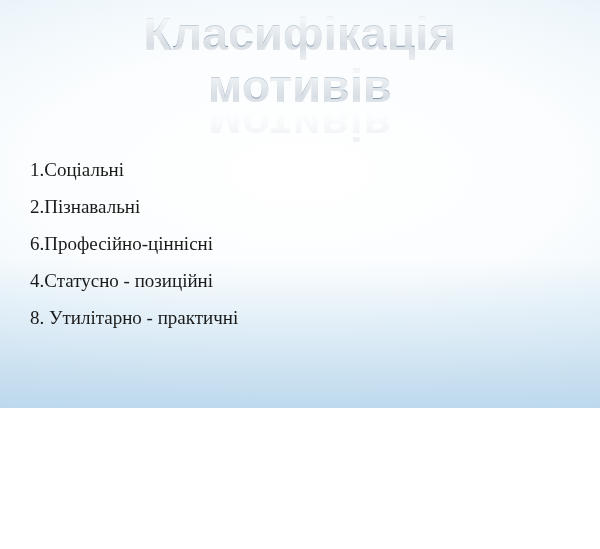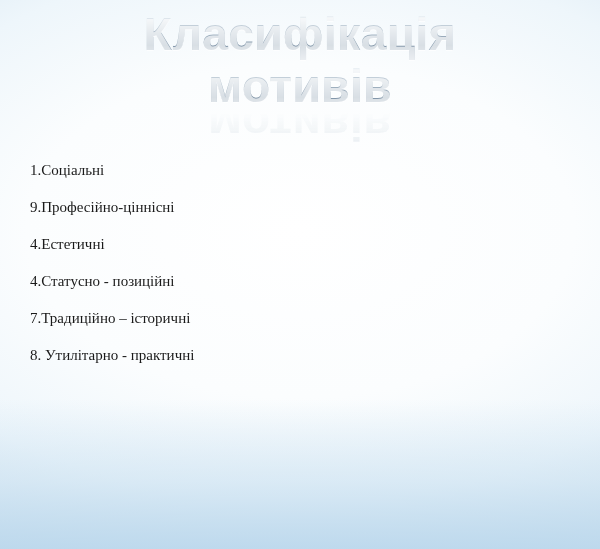--- a/index.html
+++ b/index.html
@@ -9,21 +9,21 @@
   body {
     width: 600px;
     height: 549px;
     overflow: hidden;
     font-family: "Liberation Serif", serif;
     background: #ffffff;
   }
   .slide {
     position: relative;
     width: 600px;
-    height: 549px;
+    height: 408px;
     box-sizing: border-box;
     background:
       radial-gradient(ellipse 120% 80% at 50% 42%, #ffffff 0%, #fbfdfe 38%, #eef6fb 62%, #dceaf4 80%, #cfe2f0 100%);
     overflow: hidden;
   }
   .slide::after {
     content: "";
     position: absolute;
     left: 0;
     right: 0;
@@ -74,39 +74,38 @@
     padding: 0 28px 0 30px;
     color: #1a1a1a;
   }
   .intro {
     font-size: 19.5px;
     line-height: 25px;
     margin: 0 0 12px 0;
     text-align: left;
   }
   .item {
-    font-size: 15px;
+    font-size: 19px;
     line-height: 24px;
     margin: 0 0 13px 0;
     text-align: left;
   }
 </style>
 </head>
 <body>
 
 <div class="slide">
 
   <div class="title-block">
     <div class="title-line">Класифікація</div>
     <div class="title-line">мотивів</div>
     <div class="title-reflection">мотивів</div>
   </div>
 
   <div class="body-block">
     <p class="item">1.Соціальні</p>
-    <p class="item">9.Професійно-ціннісні</p>
-    <p class="item">4.Естетичні</p>
+    <p class="item">2.Пізнавальні</p>
+    <p class="item">6.Професійно-ціннісні</p>
     <p class="item">4.Статусно - позиційні</p>
-    <p class="item">7.Традиційно – історичні</p>
     <p class="item">8. Утилітарно - практичні</p>
   </div>
 
 </div>
 
 </body></html>

